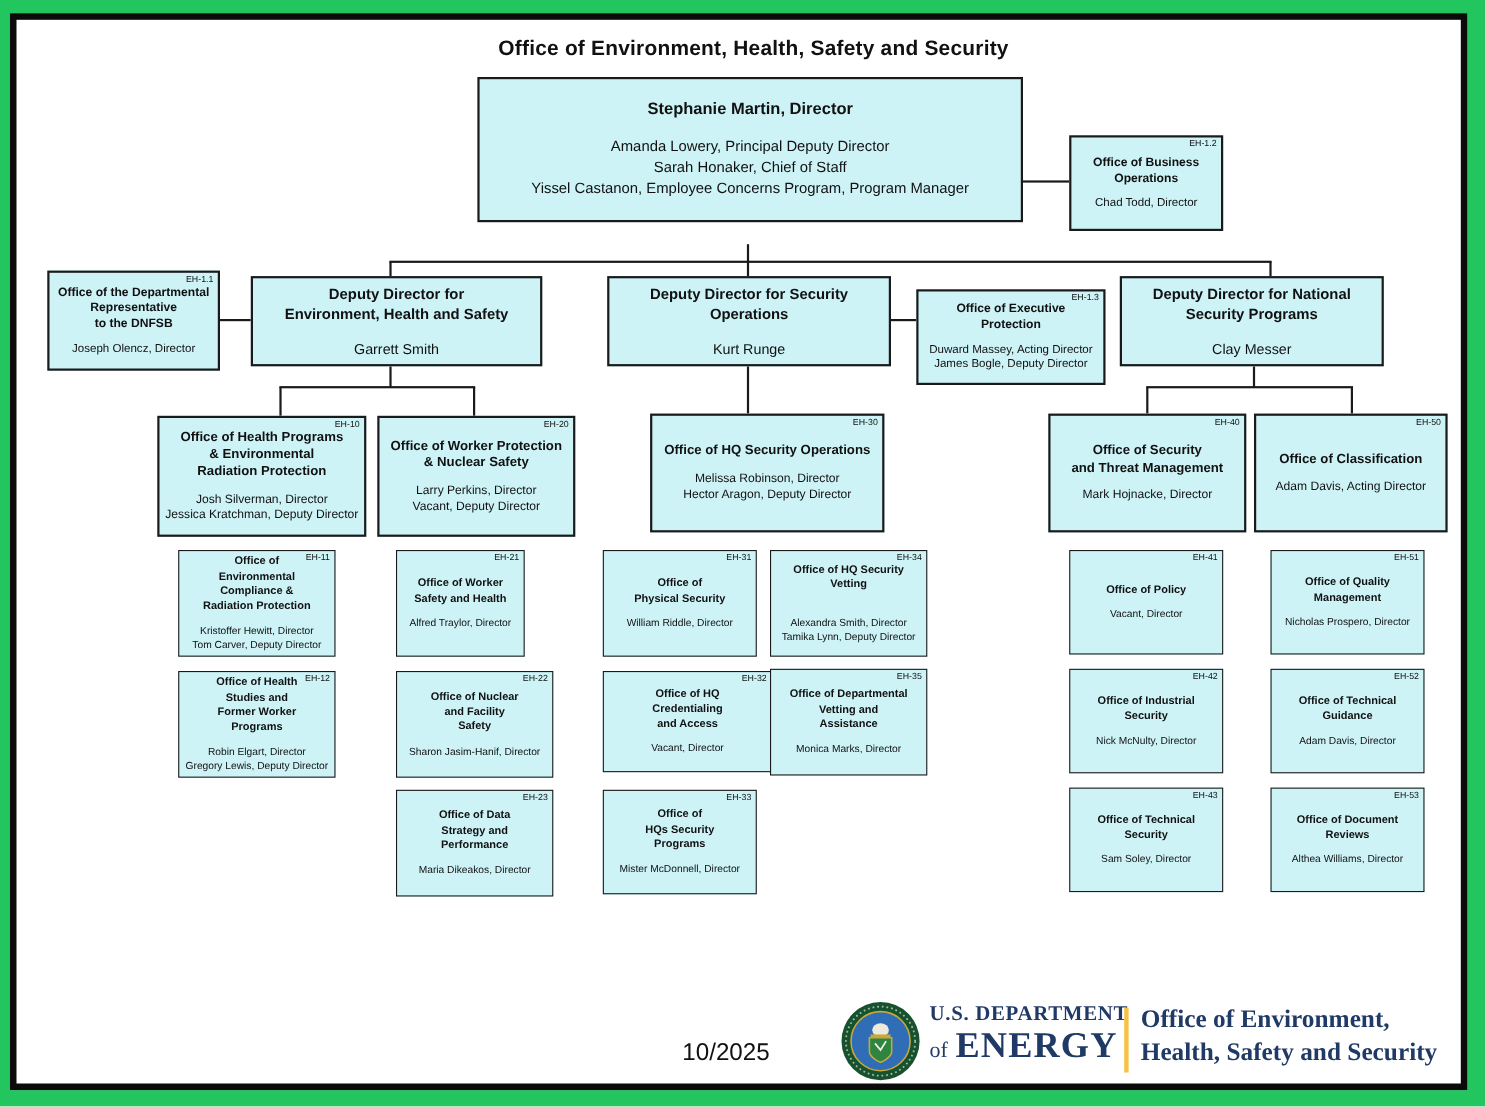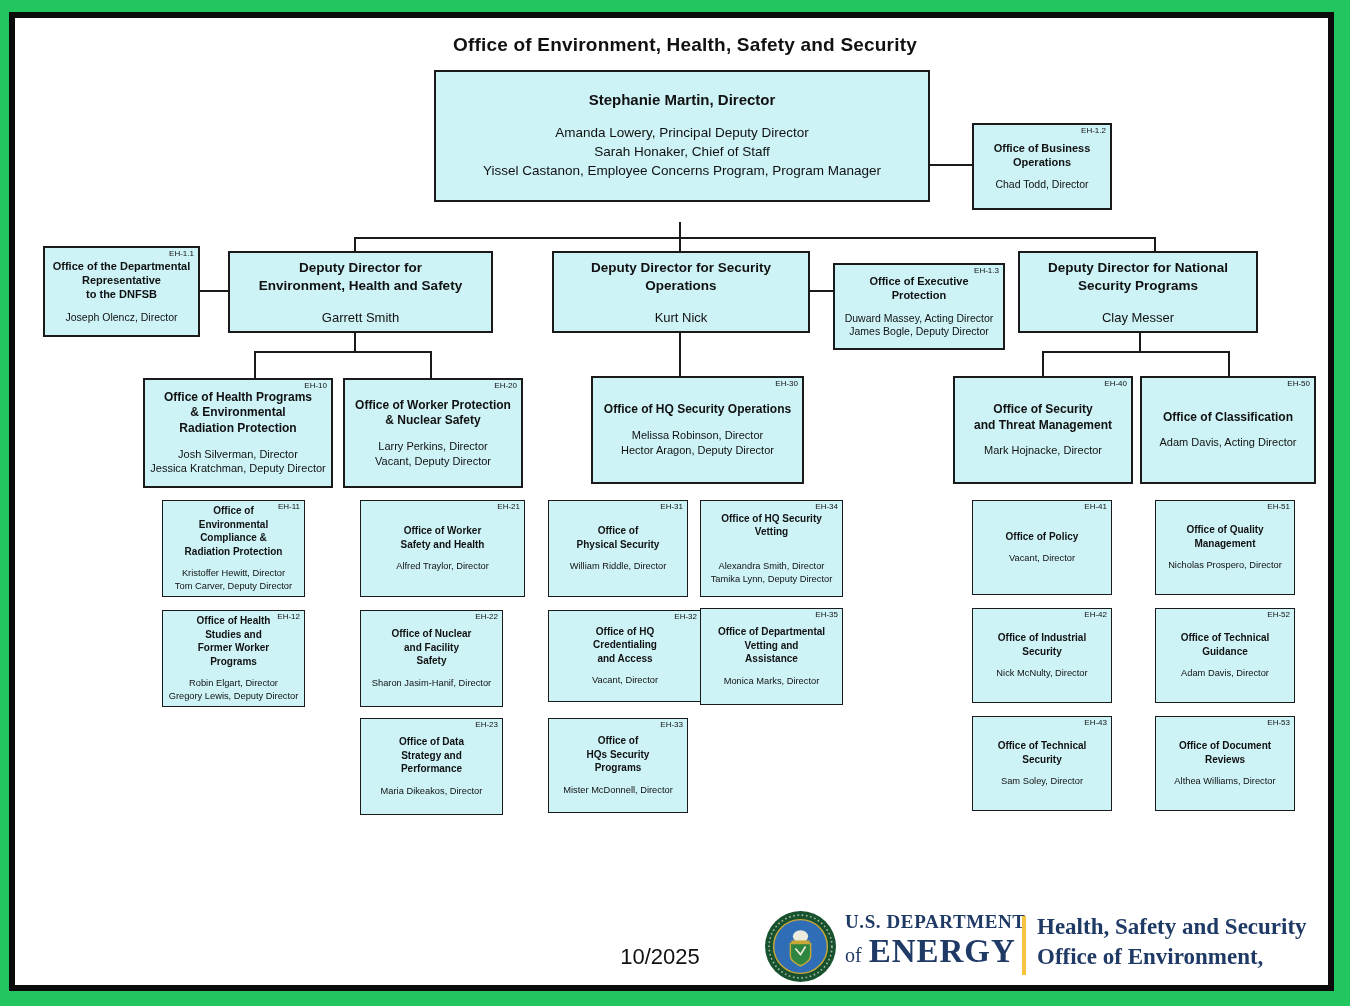--- a/index.html
+++ b/index.html
@@ -36,21 +36,21 @@
   #b-dd-so{left:552px;top:251px;width:258px;height:82px;}
   #b-eh1-3{left:833px;top:247px;width:172px;height:87px;margin-top:16px;}
   #b-dd-nsp{left:1018px;top:251px;width:240px;height:82px;}
   #b-eh10{left:143px;top:378px;width:190px;height:110px;}
   #b-eh20{left:343px;top:378px;width:180px;height:110px;}
   #b-eh30{left:575px;top:376px;width:213px;height:108px;margin-left:16px;}
   #b-eh40{left:953px;top:376px;width:180px;height:108px;}
   #b-eh50{left:1140px;top:376px;width:176px;height:108px;}
   #b-eh11{left:162px;top:500px;width:143px;height:97px;}
   #b-eh12{left:162px;top:610px;width:143px;height:97px;}
-  #b-eh21{left:360px;top:500px;width:165px;height:97px;}
+  #b-eh21{left:360px;top:500px;width:117px;height:97px;}
   #b-eh22{left:360px;top:610px;width:143px;height:97px;}
   #b-eh23{left:360px;top:718px;width:143px;height:97px;}
   #b-eh31{left:548px;top:500px;width:140px;height:97px;}
   #b-eh32{left:548px;top:610px;width:154px;height:92px;}
   #b-eh33{left:548px;top:718px;width:140px;height:95px;}
   #b-eh34{left:700px;top:500px;width:143px;height:97px;gap:12px;}
   #b-eh35{left:700px;top:608px;width:143px;height:97px;}
   #b-eh41{left:972px;top:500px;width:140px;height:95px;}
   #b-eh42{left:972px;top:608px;width:140px;height:95px;}
   #b-eh43{left:972px;top:716px;width:140px;height:95px;}
@@ -149,21 +149,21 @@
 Environment, Health and Safety</div>
     <div class="staff">
         <div>Garrett Smith</div>
       </div>
   </div>
 
   <div class="box tier-dd" id="b-dd-so">
     <div class="box-title">Deputy Director for Security
 Operations</div>
     <div class="staff">
-        <div>Kurt Nick</div>
+        <div>Kurt Runge</div>
       </div>
   </div>
 
   <div class="box tier-side" id="b-eh1-3">
     <span class="code">EH-1.3</span>
     <div class="box-title">Office of Executive
 Protection</div>
     <div class="staff">
       <div>Duward Massey, Acting Director</div>
       <div>James Bogle, Deputy Director</div>
@@ -398,16 +398,16 @@
     <div class="wm-l1">U.S. DEPARTMENT</div>
     <div class="wm-l2">
       <span class="wm-of">of</span>
       <span class="wm-energy">ENERGY</span>
     </div>
   </div>
 
   <div class="gold-divider"></div>
 
   <div class="office-name">
+    <div>Office of Environment,</div>
     <div>Health, Safety and Security</div>
-    <div>Office of Environment,</div>
   </div>
 </div>
 
 </body></html>

